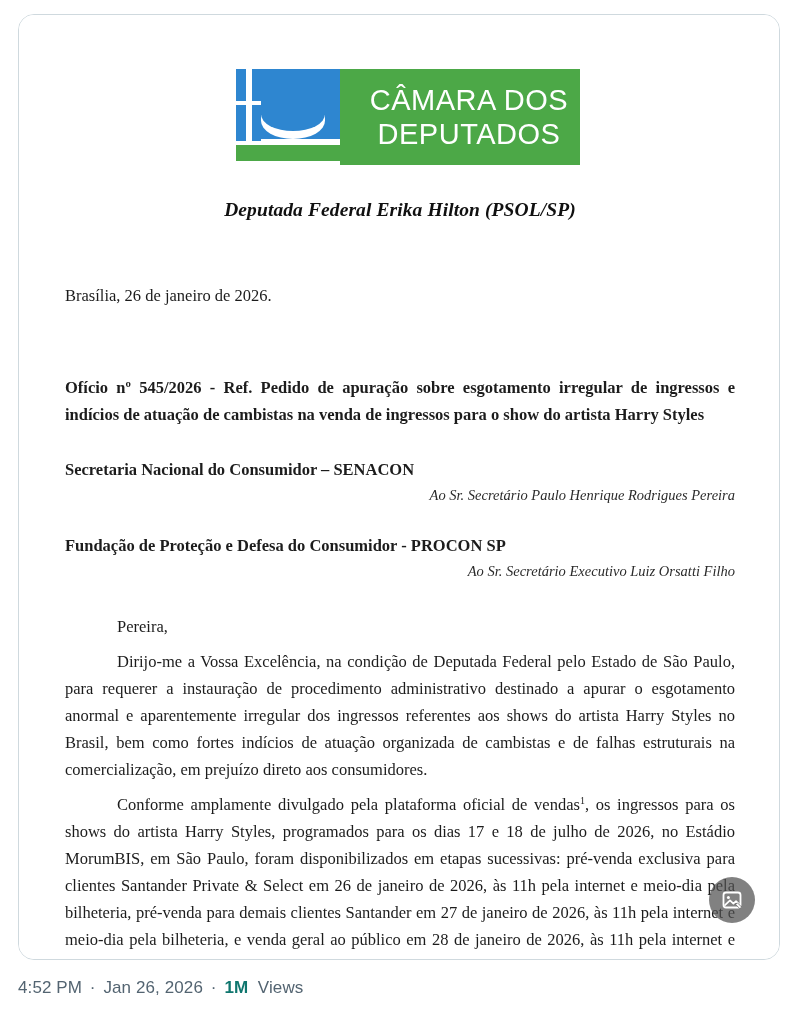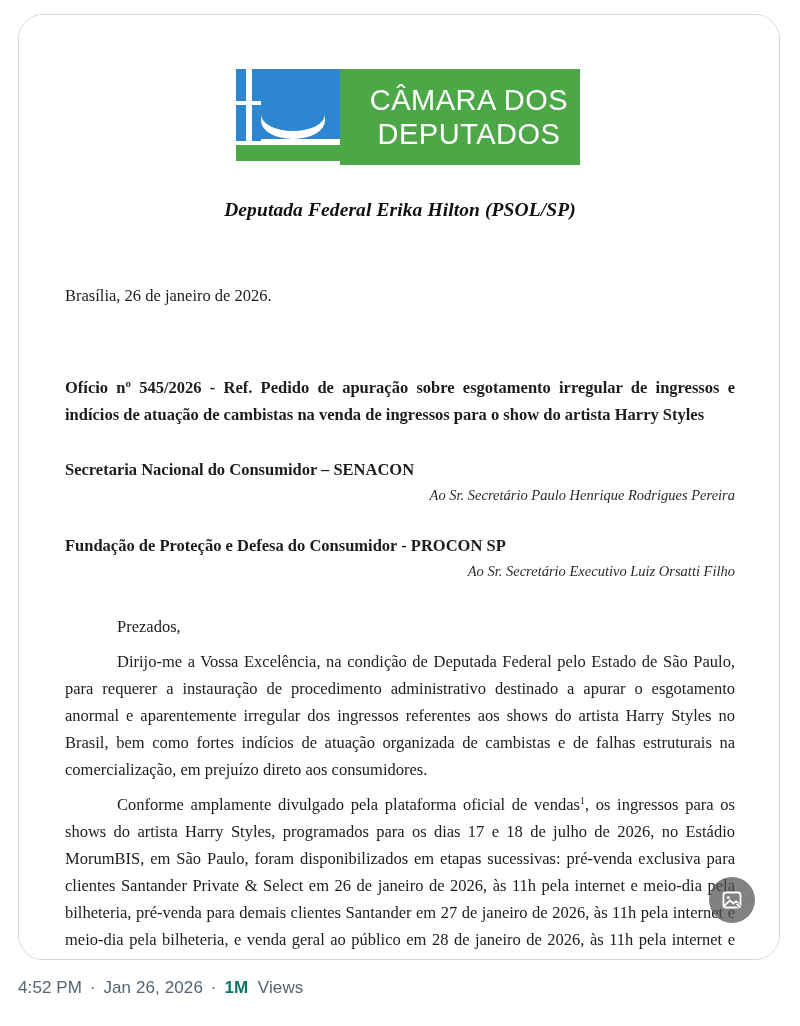--- a/index.html
+++ b/index.html
@@ -17,21 +17,21 @@
   }
 
   
   .media-card {
     position: absolute;
     left: 18px;
     top: 14px;
     width: 762px;
     height: 946px;
     border: 1px solid #cfd9de;
-    border-radius: 25px;
+    border-radius: 16px;
     background: #ffffff;
     overflow: hidden;
     box-sizing: border-box;
   }
 
   .doc-page {
     position: absolute;
     left: 0;
     top: 0;
     width: 762px;
@@ -286,21 +286,21 @@
       <div class="addressee-block">
         <div class="addressee-name">Secretaria Nacional do Consumidor – SENACON</div>
         <div class="addressee-sub">Ao Sr. Secretário Paulo Henrique Rodrigues Pereira</div>
       </div>
 
       <div class="addressee-block second">
         <div class="addressee-name">Fundação de Proteção e Defesa do Consumidor - PROCON SP</div>
         <div class="addressee-sub">Ao Sr. Secretário Executivo Luiz Orsatti Filho</div>
       </div>
 
-      <div class="salutation">Prezados,</div>
+      <div class="salutation">Pereira,</div>
 
       <div class="para">Dirijo-me a Vossa Excelência, na condição de Deputada Federal pelo Estado de São Paulo, para requerer a instauração de procedimento administrativo destinado a apurar o esgotamento anormal e aparentemente irregular dos ingressos referentes aos shows do artista Harry Styles no Brasil, bem como fortes indícios de atuação organizada de cambistas e de falhas estruturais na comercialização, em prejuízo direto aos consumidores.</div>
 
       <div class="para"><span>Conforme amplamente divulgado pela plataforma oficial de vendas</span><sup>1</sup><span>, os ingressos para os shows do artista Harry Styles, programados para os dias 17 e 18 de julho de 2026, no Estádio MorumBIS, em São Paulo, foram disponibilizados em etapas sucessivas: pré-venda exclusiva para clientes Santander Private &amp; Select em 26 de janeiro de 2026, às 11h pela internet e meio-dia pela bilheteria, pré-venda para demais clientes Santander em 27 de janeiro de 2026, às 11h pela internet e meio-dia pela bilheteria, e venda geral ao público em 28 de janeiro de 2026, às 11h pela internet e meio-dia pela bilheteria, todas realizadas por</span></div>
 
     </div>
   </div>
 
   <div class="alt-badge">
     <svg width="24" height="24" viewBox="0 0 24 24">

